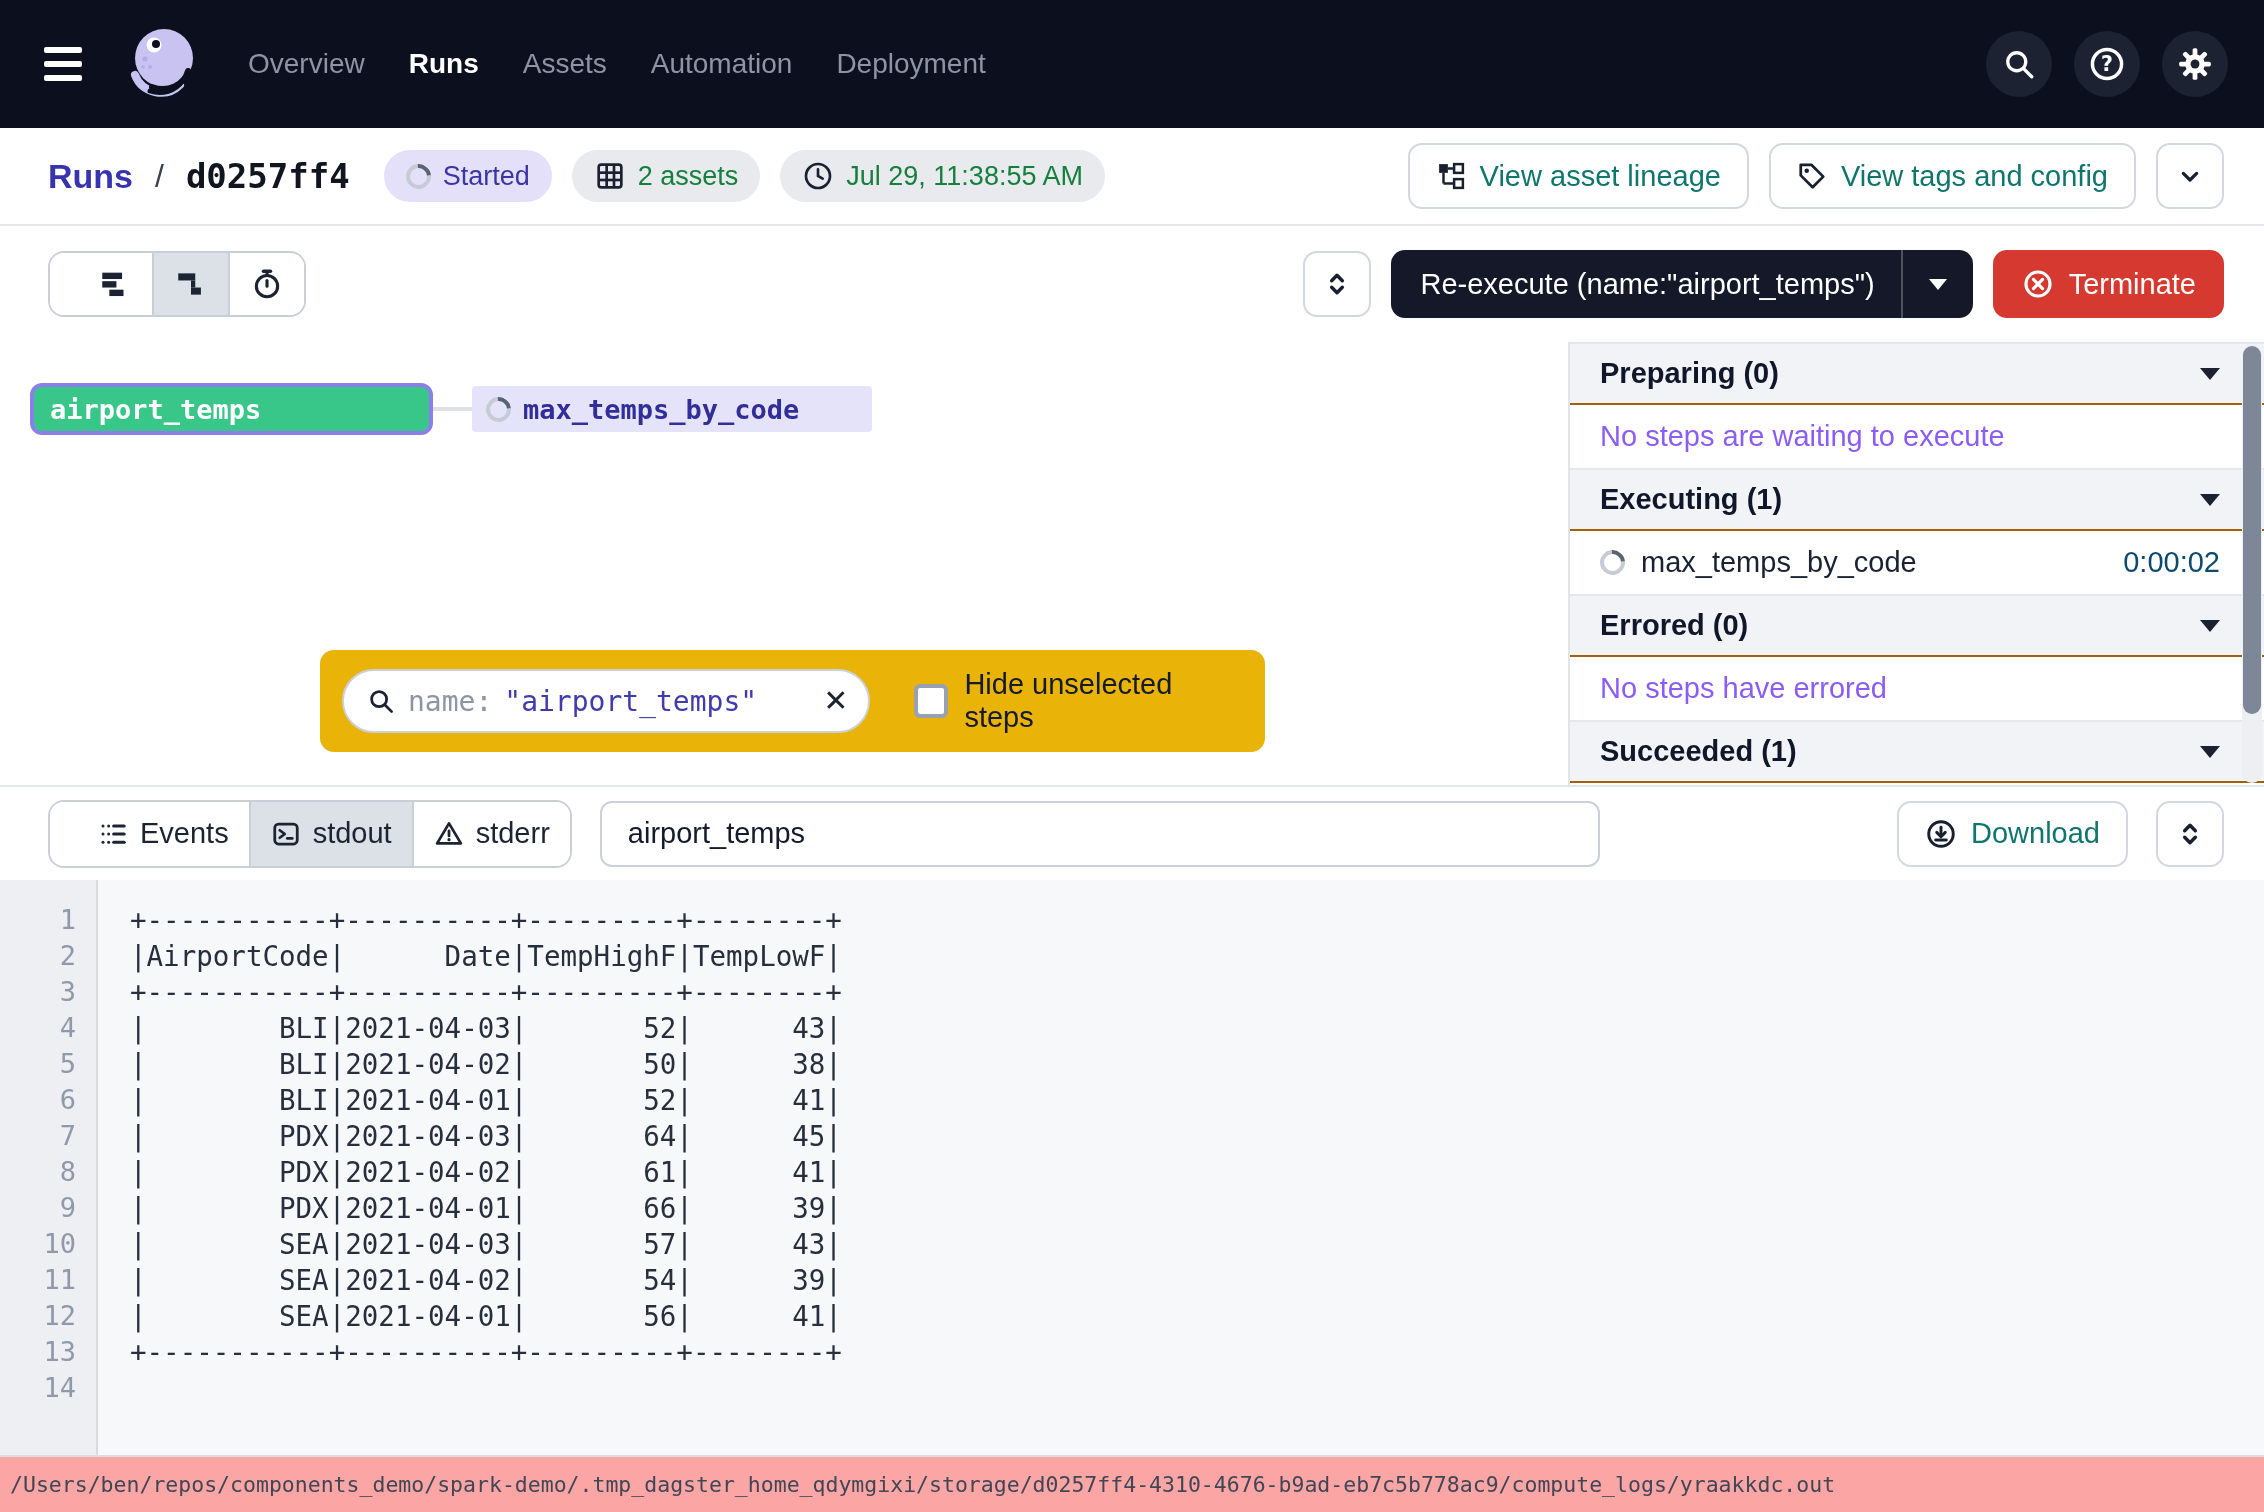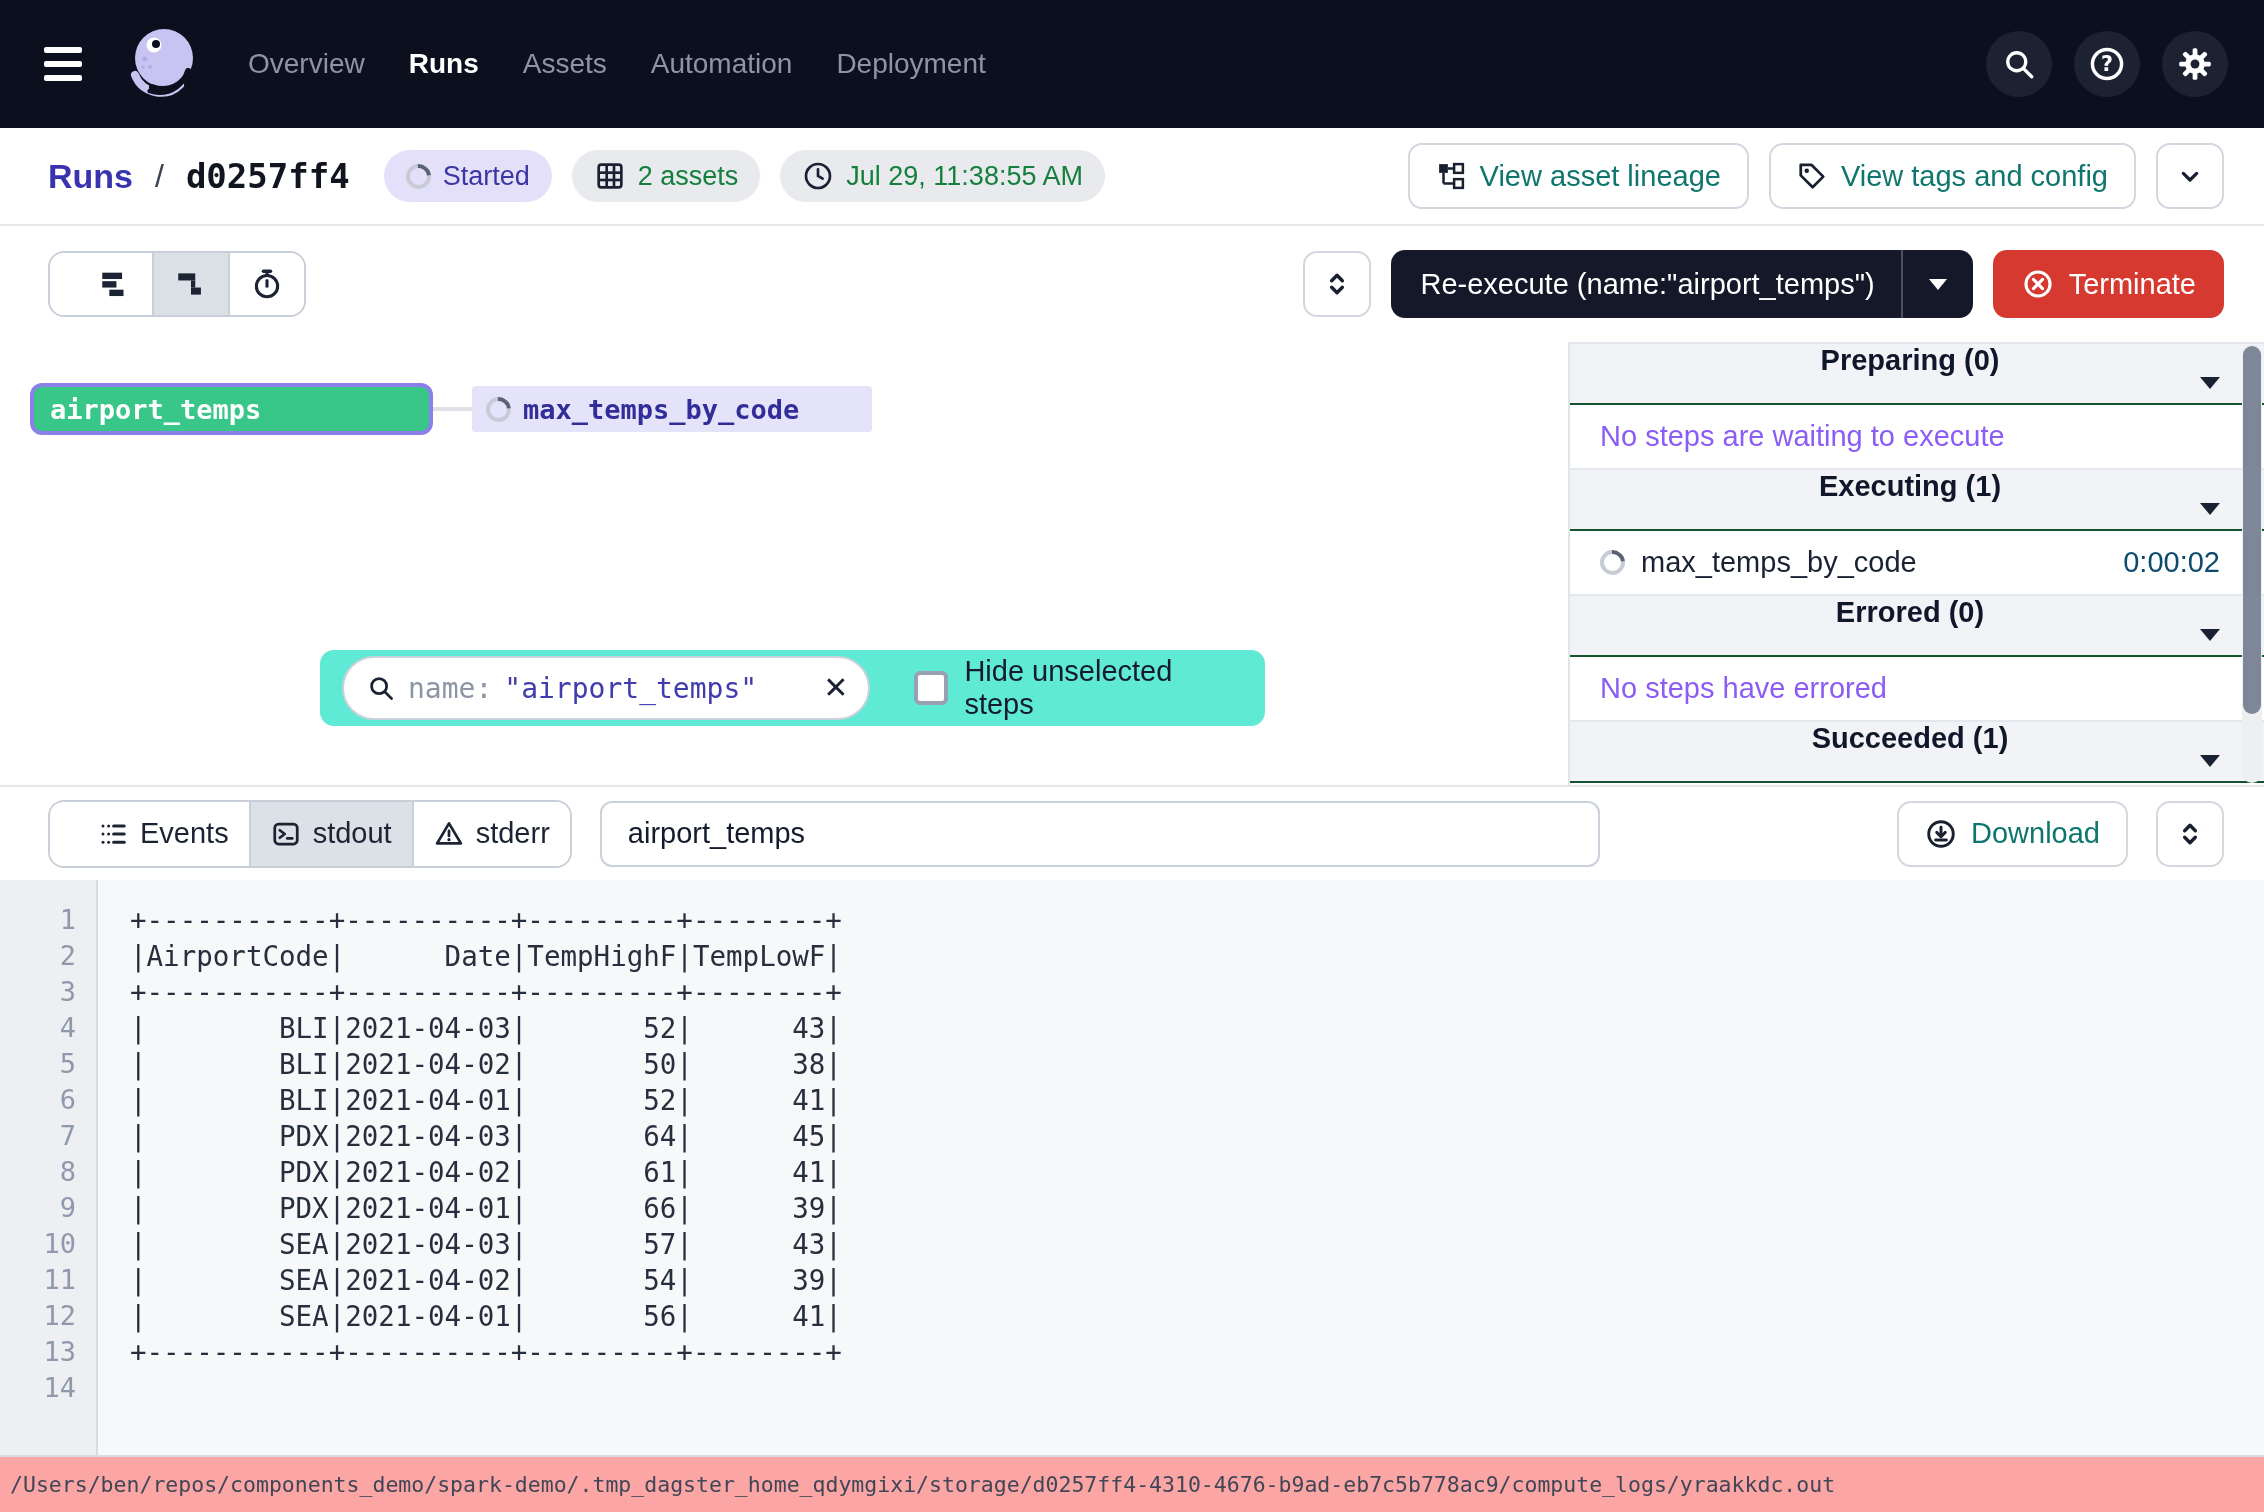--- a/index.html
+++ b/index.html
@@ -58,37 +58,37 @@
   .gbox { position:absolute; display:flex; align-items:center;
     font-family:"DejaVu Sans Mono",monospace; font-weight:700; font-size:27px; }
   .g1 { left:30px; top:41px; width:403px; height:52px; background:#39C689; border:4px solid #8B80EA;
     border-radius:12px; color:#fff; padding-left:16px; }
   .g2 { left:472px; top:44px; width:400px; height:46px; background:#E5E3F9; border-radius:4px;
     color:#312D99; padding-left:14px; gap:12px; }
   .gconn { position:absolute; left:433px; top:65px; width:39px; height:4px; background:#DFE1E7; }
   .spinner { width:28px; height:28px; border-radius:50%; border:4px solid #C7CBD5; border-top-color:#5A6373;
     transform:rotate(40deg); flex-shrink:0; }
   .spinner.sm { width:25px; height:25px; border-width:4px; }
-  .searchbar { position:absolute; left:320px; top:308px; width:945px; height:76px; background:#5eead4;
+  .searchbar { position:absolute; left:320px; top:308px; width:945px; height:102px; background:#eab308;
     border-radius:14px; display:flex; align-items:center; padding:0 22px; }
   .searchpill { width:540px; height:64px; background:#fff; border:2px solid #CBD1DA; border-radius:32px;
     display:flex; align-items:center; padding:0 20px 0 22px; gap:12px; }
   .searchpill .qtext { font-family:"DejaVu Sans Mono",monospace; font-size:28px; white-space:pre; }
   .q-prefix { color:#8C95A4; }
   .q-term { color:#403CAD; }
   .clear { margin-left:auto; font-size:30px; color:#1A2133; line-height:1; }
   .checkbox { width:34px; height:34px; border:4px solid #97A1B1; border-radius:6px; background:#fff;
     margin-left:44px; flex-shrink:0; }
   .cblabel { font-size:29px; color:#141B2C; margin-left:16px; }
 
   
   .panel { width:696px; border-left:2px solid #E1E4E9; display:flex; flex-direction:column; position:relative; background:#fff; }
   .prow { height:63px; display:flex; align-items:center; padding:0 44px 0 30px; flex-shrink:0; }
-  .prow.phead { background:#F2F3F6; border-top:2px solid #E4E7EB; border-bottom:2px solid #14532d;
-    font-size:29px; font-weight:700; color:#10172A;flex-direction:column; }
+  .prow.phead { background:#F2F3F6; border-top:2px solid #E4E7EB; border-bottom:2px solid #a16207;
+    font-size:29px; font-weight:700; color:#10172A; }
   .prow.phead:last-child { flex:1; }
   .tri { margin-left:auto; width:0; height:0; border-left:10px solid transparent; border-right:10px solid transparent;
     border-top:12px solid #1A2133; }
   .prow.pbody { font-size:29px; color:#8b5cf6; }
   .prow.pstep { font-size:29px; color:#1A2133; gap:16px; }
   .elapsed { margin-left:auto; color:#0c4a6e; }
   .vscroll { position:absolute; right:2px; top:2px; bottom:2px; width:20px; border-radius:10px; background:#EDEFF2; }
   .vscroll .thumb { position:absolute; top:2px; left:1px; width:18px; height:368px; border-radius:9px; background:#7D8798; }
 
   

